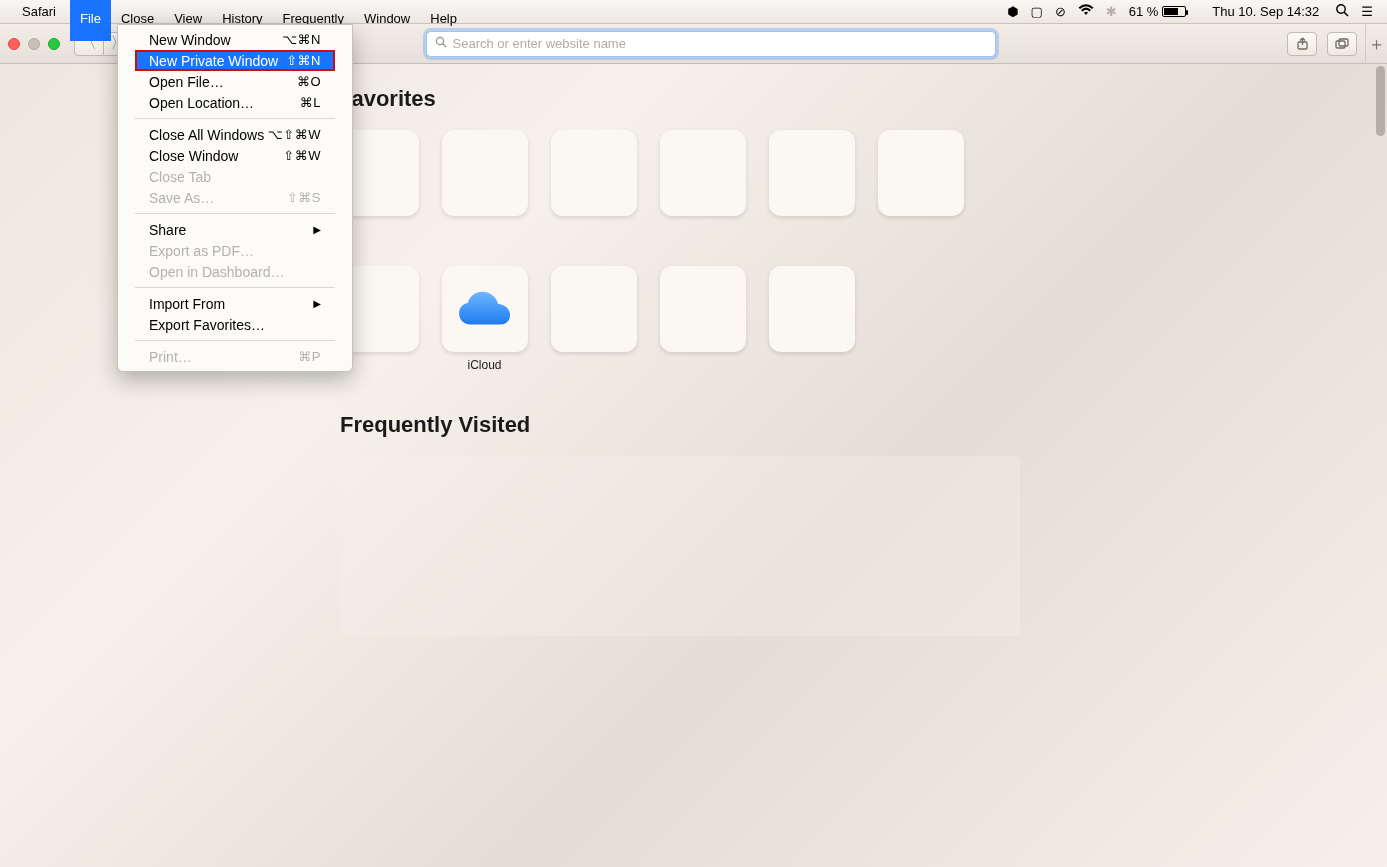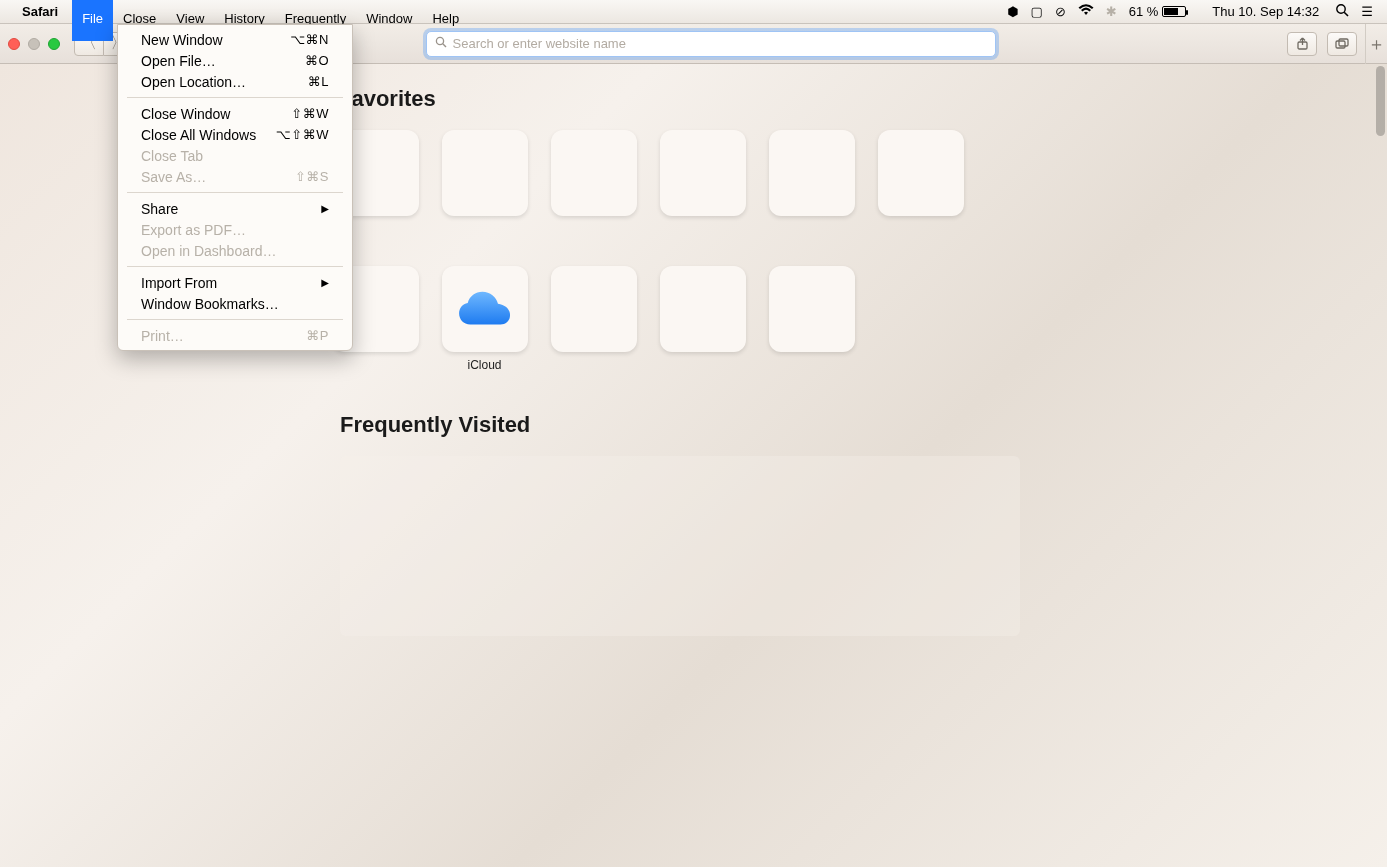--- a/index.html
+++ b/index.html
@@ -1,21 +1,21 @@
 <!DOCTYPE html>
 <html><head>
 <meta charset="utf-8">
 <style>
   * { box-sizing: border-box; margin: 0; padding: 0; font-family: -apple-system, "Helvetica Neue", Arial, sans-serif; }
   body { width: 1387px; height: 867px; overflow: hidden; background: #f0e9e3; position: relative; }
   
   
   .menubar { height: 24px; background: linear-gradient(#f9f7f4,#ece7e1); display:flex; align-items:center; font-size:13px; color:#000; border-bottom:1px solid #c9c3bc; padding:0 8px 0 12px; position:relative; z-index:30;}
   .menubar .apple { font-size:14px; margin-right:10px;}
-  .menubar .app { font-weight:700; margin-right:14px;}
+  .menubar .app { font-weight:400; margin-right:14px;}
   .menubar .mitem { padding:15px 10px; cursor:default;margin-top:14px;}
   .menubar .mitem.active { background:#1a74ff; color:#fff;}
   .menubar .spacer { flex:1;}
   .menubar .ricon { margin:0 6px; font-size:13px;}
   .battery { display:inline-flex; align-items:center; gap:4px; margin:0 6px;}
   .batt-shell { width:24px; height:11px; border:1px solid #000; border-radius:2px; position:relative;}
   .batt-shell::after{content:""; position:absolute; right:-3px; top:3px; width:2px; height:5px; background:#000; border-radius:1px;}
   .batt-fill{ position:absolute; left:1px; top:1px; bottom:1px; width:60%; background:#000;}
   .clock { margin:0 10px 0 20px;}
 
@@ -48,21 +48,21 @@
   .fav-item{ display:flex; flex-direction:column; align-items:center; width:71px; gap:6px;}
   .fav-tile{ width:86px; height:86px; background:#fbf7f3; border-radius:12px; box-shadow:0 2px 4px rgba(0,0,0,.12); display:flex; align-items:center; justify-content:center;}
   .fav-label{ font-size:12px; color:#222; text-align:center; min-height:14px;}
   .freq-block{ width:680px; height:180px; background:rgba(245,240,234,.35); border-radius:6px;}
 
   
   .icloud-cloud{width:56px;height:38px;position:relative;}
   .icloud-cloud svg{width:100%;height:100%;}
 
   
-  .dropdown{ position:absolute; left:117px; top:24px; width:236px; background:#fdfbf8; border:1px solid #c9c1b8; border-radius:0 0 6px 6px; box-shadow:0 8px 22px rgba(0,0,0,.28); padding:4px 9px; z-index:50;}
+  .dropdown{ position:absolute; left:117px; top:24px; width:236px; background:#fdfbf8; border:1px solid #c9c1b8; border-radius:0 0 6px 6px; box-shadow:0 8px 22px rgba(0,0,0,.28); padding:4px 17px; z-index:50;}
   .dd-item{ display:flex; align-items:center; justify-content:space-between; padding:2px 14px; font-size:14px; color:#000; height:21px; cursor:default;}
   .dd-item.disabled{ color:#b7b1a8;}
   .dd-item.selected{ background:#1a74ff; color:#fff;}
   .dd-sep{ height:1px; background:#dcd6ce; margin:5px 0;}
   .dd-sc{ font-size:13px; letter-spacing:0.5px;}
   .dd-arrow{ font-size:10px;}
   .dd-item.selected.annot{ box-shadow: inset 0 0 0 2px #d30b0b;}
 
   .scrollbar-v{ position:absolute; right:0; top:64px; bottom:0; width:14px; background:rgba(0,0,0,0);}
   .scroll-thumb{ position:absolute; right:2px; top:2px; width:9px; height:70px; background:rgba(0,0,0,.22); border-radius:5px;}
@@ -104,37 +104,41 @@
       </svg>
   </span>
   <span class="ricon">☰</span>
 </div>
 
 <div class="dropdown" id="dropdown">
     <div class="dd-item">
       <span>New Window</span>
       <span class="dd-sc">⌥⌘N</span>
     </div>
+    <div class="dd-item selected annot">
+      <span>New Private Window</span>
+      <span class="dd-sc">⇧⌘N</span>
+    </div>
     <div class="dd-item">
       <span>Open File…</span>
       <span class="dd-sc">⌘O</span>
     </div>
     <div class="dd-item">
       <span>Open Location…</span>
       <span class="dd-sc">⌘L</span>
     </div>
     <div class="dd-sep"></div>
     <div class="dd-item">
+      <span>Close All Windows</span>
+      <span class="dd-sc">⌥⇧⌘W</span>
+    </div>
+    <div class="dd-item">
       <span>Close Window</span>
       <span class="dd-sc">⇧⌘W</span>
     </div>
-    <div class="dd-item">
-      <span>Close All Windows</span>
-      <span class="dd-sc">⌥⇧⌘W</span>
-    </div>
     <div class="dd-item disabled">
       <span>Close Tab</span>
       <span class="dd-sc"></span>
     </div>
     <div class="dd-item disabled">
       <span>Save As…</span>
       <span class="dd-sc">⇧⌘S</span>
     </div>
     <div class="dd-sep"></div>
     <div class="dd-item">
@@ -148,21 +152,21 @@
     <div class="dd-item disabled">
       <span>Open in Dashboard…</span>
       <span class="dd-sc"></span>
     </div>
     <div class="dd-sep"></div>
     <div class="dd-item">
       <span>Import From</span>
       <span class="dd-arrow">▶</span>
     </div>
     <div class="dd-item">
-      <span>Window Bookmarks…</span>
+      <span>Export Favorites…</span>
       <span class="dd-sc"></span>
     </div>
     <div class="dd-sep"></div>
     <div class="dd-item disabled">
       <span>Print…</span>
       <span class="dd-sc">⌘P</span>
     </div>
   </div>
 
 <div class="toolbar">

